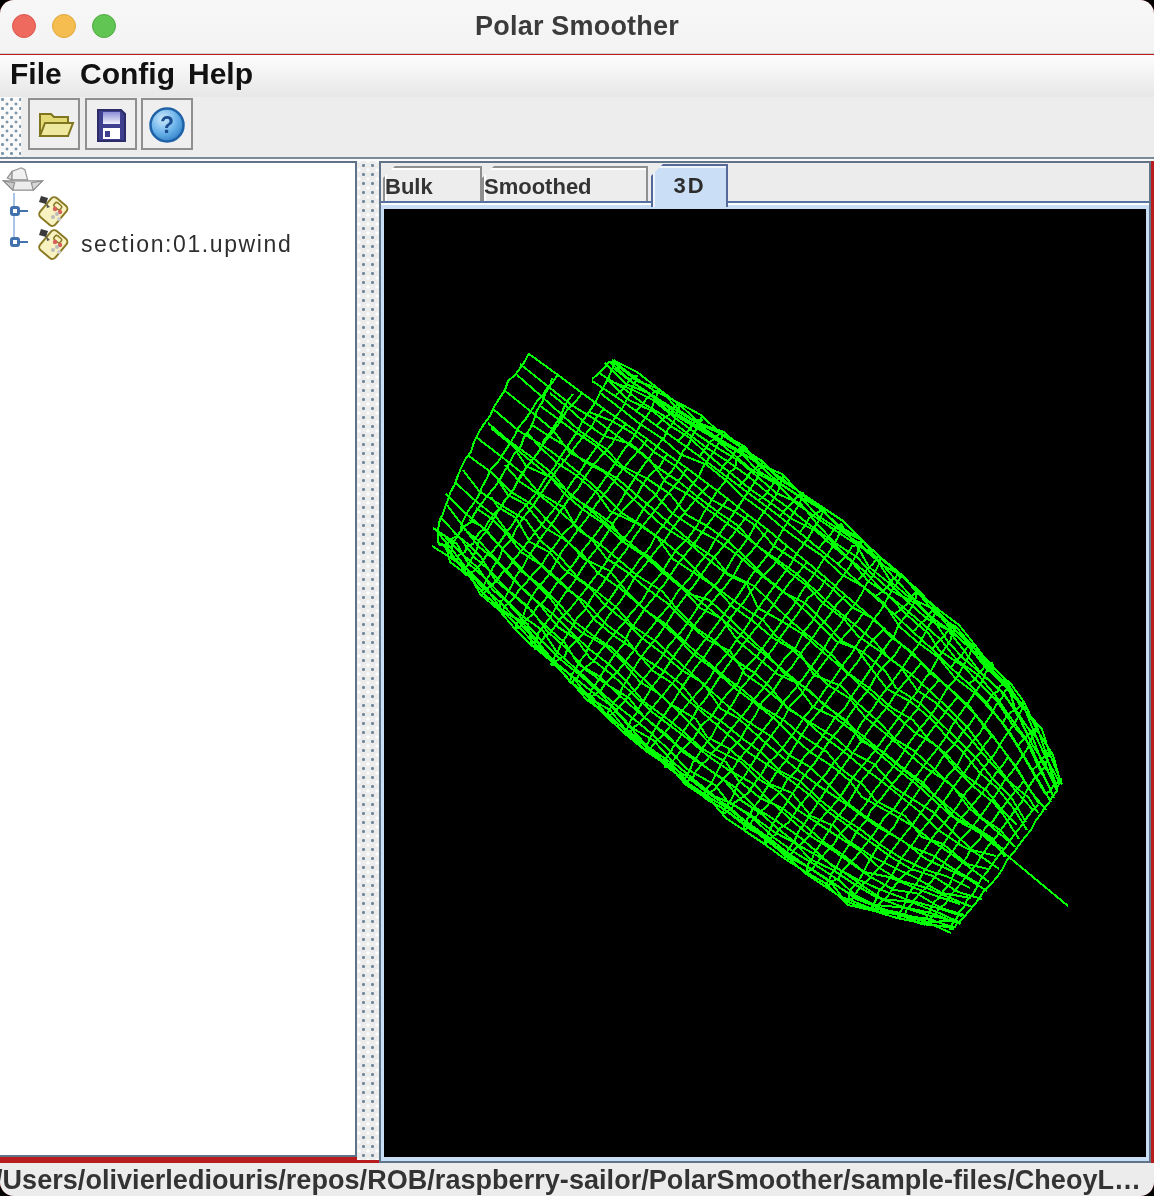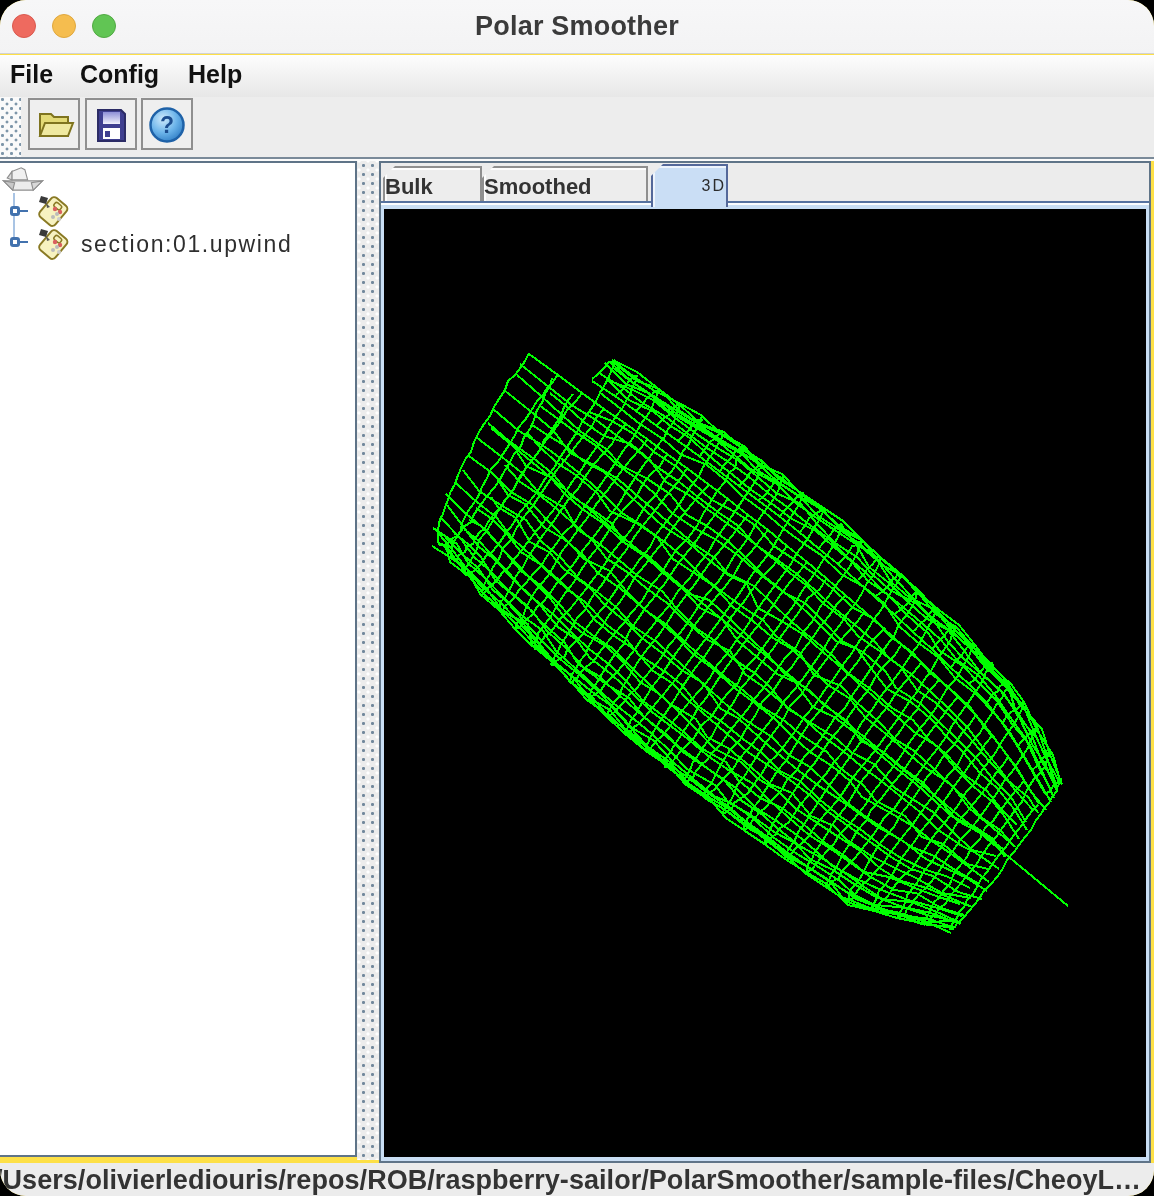--- a/index.html
+++ b/index.html
@@ -1,30 +1,30 @@
 <!DOCTYPE html>
 <html><head><meta charset="utf-8"><style>
 *{margin:0;padding:0;box-sizing:border-box}
 html,body{width:1154px;height:1196px;background:#000;overflow:hidden;
   font-family:"Liberation Sans",sans-serif;}
-#win{position:absolute;left:0;top:0;width:1154px;height:1196px;background:#fde047;
-  border-radius:26px;overflow:hidden}
+#win{position:absolute;left:0;top:0;width:1154px;height:1196px;background:#b91c1c;
+  border-radius:14px;overflow:hidden}
 
 #tbar{position:absolute;left:0;top:0;width:1154px;height:54px;
   background:linear-gradient(#f7f7f8,#f3f3f4);border-bottom:1px solid #d2d2d2}
 .tl{position:absolute;top:14px;width:24px;height:24px;border-radius:50%}
 #tl1{left:12px;background:#ee6a5f;border:1px solid #d9594f}
 #tl2{left:52px;background:#f5bd4f;border:1px solid #dfa73e}
 #tl3{left:92px;background:#61c554;border:1px solid #51a943}
 #title{position:absolute;top:11px;left:0;width:1154px;text-align:center;
   font-size:27px;font-weight:bold;color:#3b3b3b;letter-spacing:.2px}
 
 #mbar{position:absolute;left:0;top:55px;width:1154px;height:42px;
   background:linear-gradient(#fdfdfd,#e7e7e7);color:#111;
-  font-size:25px;font-weight:bold;line-height:42px}
+  font-size:30px;font-weight:bold;line-height:42px}
 #mbar span{position:absolute;top:-2px}
 
 #tool{position:absolute;left:0;top:97px;width:1154px;height:60px;background:#ededed}
 #grip{position:absolute;left:0;top:0;width:21px;height:60px;background:#fafafa;
  background-image:radial-gradient(circle at 2.5px 2.5px,#7e96a9 1.3px,rgba(0,0,0,0) 1.7px),
   radial-gradient(circle at 7px 7px,#7e96a9 1.3px,rgba(0,0,0,0) 1.7px);
  background-size:9px 9px}
 .tbtn{position:absolute;top:1px;width:52px;height:52px;border:2px solid #8f8f8f;
   background:#efefef}
 
@@ -37,21 +37,21 @@
  background-image:radial-gradient(circle at 2.5px 2.5px,#72889c 1.3px,rgba(0,0,0,0) 1.7px),
   radial-gradient(circle at 7px 7px,#ffffff 1.4px,rgba(0,0,0,0) 1.8px);
  background-size:9px 9px;background-position:4px 2px}
 #rightp{position:absolute;left:379px;top:161px;width:772px;height:1002px;background:#ececec;
   border-top:2px solid #5f7488;border-left:2px solid #5f7488;border-right:2px solid #5f7488;border-bottom:2px solid #5f7488}
 
 .tab{position:absolute;top:3px;height:37px;background:#ededed;border:2px solid #8f8f8f;box-shadow:inset 2px 2px 0 #fdfdfd;
   border-bottom:none;font-size:22px;font-weight:bold;color:#333;text-align:left;
   clip-path:polygon(0 12px,12px 0,100% 0,100% 100%,0 100%);line-height:37px}
 #tabsel{position:absolute;top:1px;height:43px;z-index:3;background:#cadef5;border:2px solid #54689a;box-shadow:inset 2px 2px 0 #eef4fc;
-  border-bottom:none;font-size:16px;font-weight:normal;color:#2c2c2c;text-align:right;
+  border-bottom:none;font-size:22px;font-weight:bold;color:#2c2c2c;text-align:center;
   clip-path:polygon(0 12px,12px 0,100% 0,100% 100%,0 100%);line-height:39px;letter-spacing:2px}
 #content{position:absolute;left:0;top:38px;width:768px;height:960px;background:#c9def4;
   border-top:2px solid #5672a0;box-shadow:inset 0 2px 0 #fbfdff}
 #canvas{position:absolute;left:3px;top:6px;width:762px;height:948px;background:#000}
 
 #status{position:absolute;left:0;top:1163px;width:1154px;height:33px;background:#ececec;
   font-size:27px;letter-spacing:0.05px;font-weight:bold;color:#333;white-space:nowrap;overflow:hidden}
 #status div{position:absolute;left:-5px;top:2px}
 
 .trtxt{position:absolute;font-size:23px;letter-spacing:1.15px;color:#2e2e2e}

